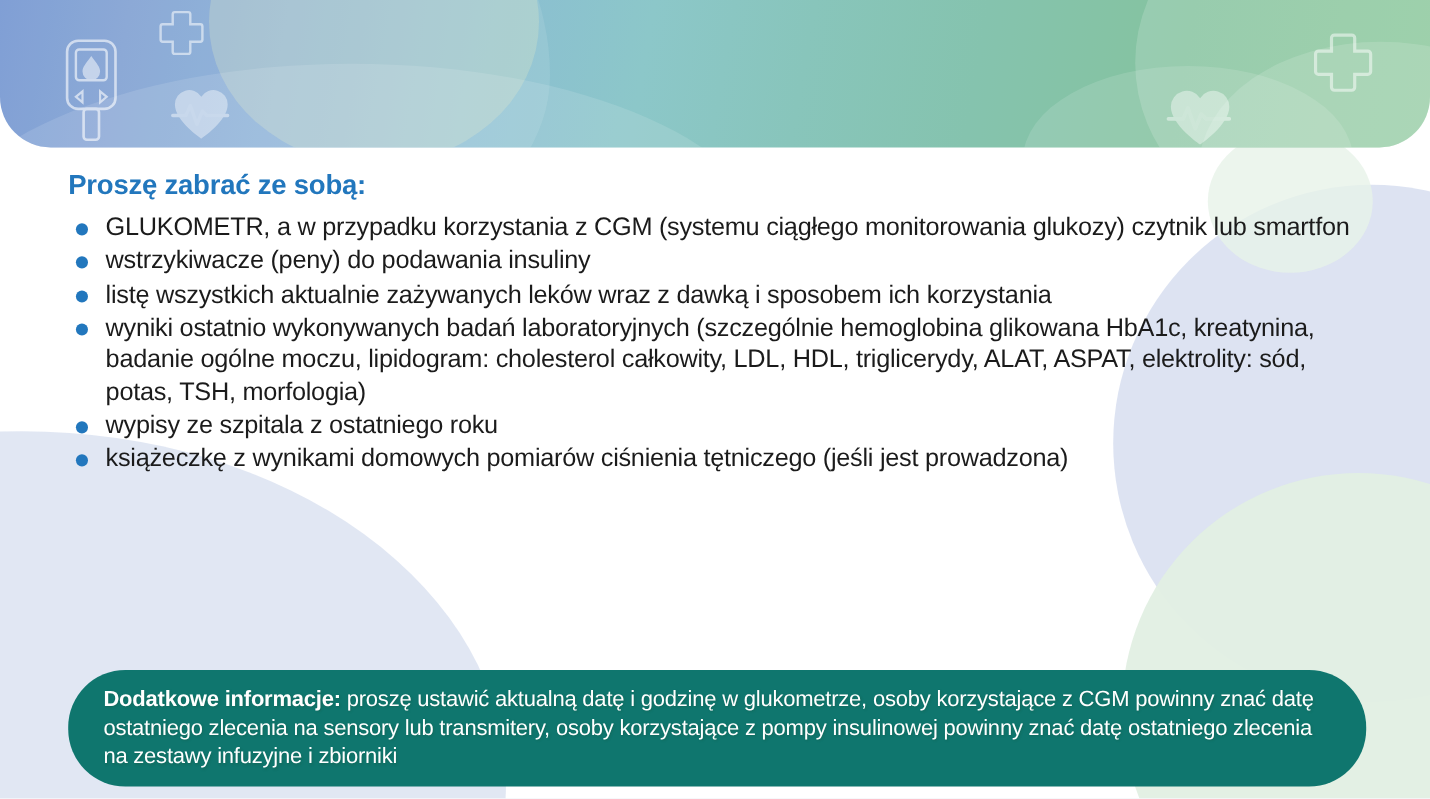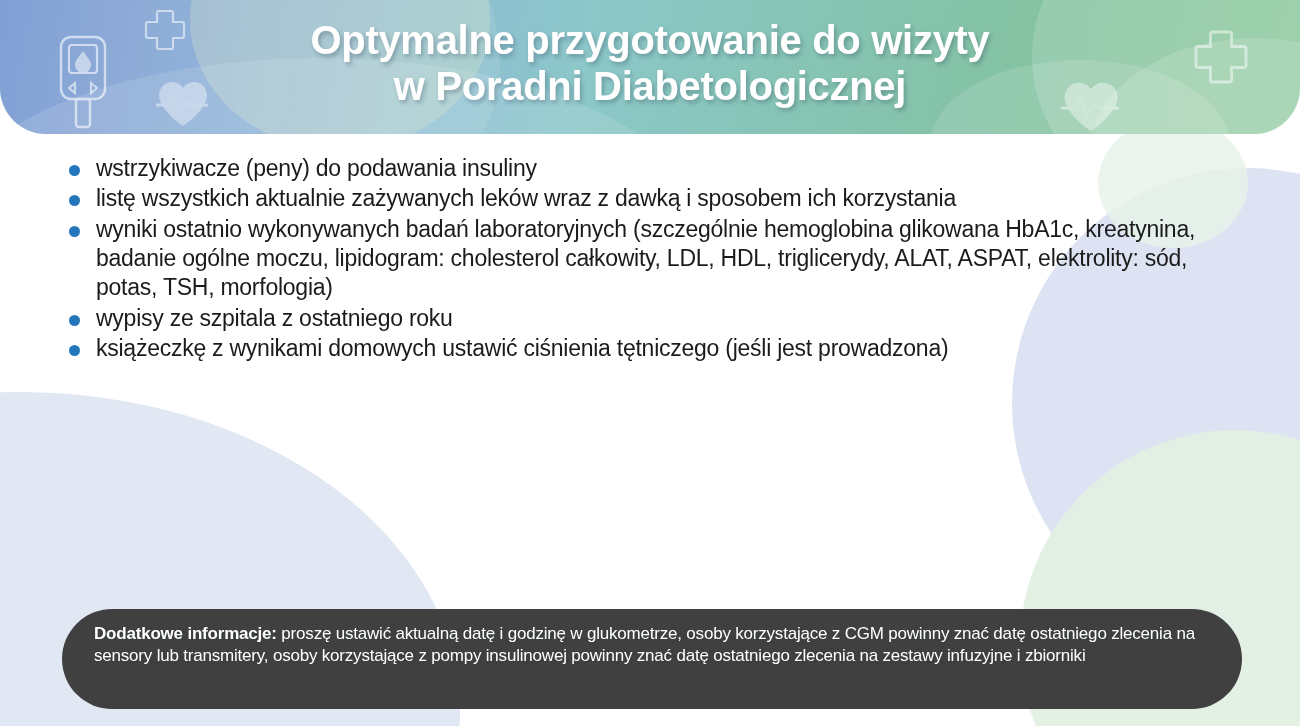--- a/index.html
+++ b/index.html
@@ -224,25 +224,25 @@
   }
 
   
   .footer-note {
     position: absolute;
     left: 62px;
     top: 609px;
     width: 1180px;
     min-height: 100px;
     border-radius: 52px;
-    background: #404040;
+    background: #0f766e;
     color: #ffffff;
     padding: 14px 34px 14px 32px;
     z-index: 4;
-    font-size: 17px;
+    font-size: 20px;
     line-height: 1.30;
     letter-spacing: -0.2px;
     text-shadow: 1px 1px 2px rgba(30,70,40,0.25);
   }
   .footer-note b { font-weight: bold; }
 </style>
 </head>
 <body>
 
 <div class="poster">
@@ -285,34 +285,32 @@
       <svg class="hdr-icon icon-cross-right" width="58" height="58" viewBox="0 0 44 44">
         <path d="M16 3 h12 a2 2 0 0 1 2 2 v9 h9 a2 2 0 0 1 2 2 v12 a2 2 0 0 1 -2 2 h-9 v9 a2 2 0 0 1 -2 2 h-12 a2 2 0 0 1 -2 -2 v-9 h-9 a2 2 0 0 1 -2 -2 v-12 a2 2 0 0 1 2 -2 h9 v-9 a2 2 0 0 1 2 -2 z" fill="none" stroke="#ffffff" stroke-width="2.2"></path>
       </svg>
 
       <svg class="hdr-icon icon-heart-right" width="62" height="58" viewBox="0 0 56 52">
         <path d="M28 48 C28 48, 4 32, 4 17 A13 13 0 0 1 28 10 A13 13 0 0 1 52 17 C52 32, 28 48, 28 48 z" fill="#ffffff" opacity="0.9"></path>
         <path d="M2 27 h12 l4 -9 l6 17 l5 -12 l4 4 h19" fill="none" stroke="#ffffff" stroke-width="3" stroke-linejoin="round" stroke-linecap="round"></path>
       </svg>
     </div>
 
-    <h1 class="header-title">
-      <span class="line">Optymalne przygotowanie do wizyty</span>
-      <span class="line">w Poradni Diabetologicznej</span>
-    </h1>
   </header>
 
   <main class="content">
+    <h2 class="section-heading">Proszę zabrać ze sobą:</h2>
 
     <ul class="bullet-list">
+      <li class="bullet-item">GLUKOMETR, a w przypadku korzystania z CGM (systemu ciągłego monitorowania glukozy) czytnik lub smartfon</li>
       <li class="bullet-item">wstrzykiwacze (peny) do podawania insuliny</li>
       <li class="bullet-item">listę wszystkich aktualnie zażywanych leków wraz z dawką i sposobem ich korzystania</li>
       <li class="bullet-item">wyniki ostatnio wykonywanych badań laboratoryjnych (szczególnie hemoglobina glikowana HbA1c, kreatynina, badanie ogólne moczu, lipidogram: cholesterol całkowity, LDL, HDL, triglicerydy, ALAT, ASPAT, elektrolity: sód, potas, TSH, morfologia)</li>
       <li class="bullet-item">wypisy ze szpitala z ostatniego roku</li>
-      <li class="bullet-item">książeczkę z wynikami domowych ustawić ciśnienia tętniczego (jeśli jest prowadzona)</li>
+      <li class="bullet-item">książeczkę z wynikami domowych pomiarów ciśnienia tętniczego (jeśli jest prowadzona)</li>
     </ul>
   </main>
 
   <aside class="footer-note">
     <b>Dodatkowe informacje:</b><span> proszę ustawić aktualną datę i godzinę w glukometrze, osoby korzystające z CGM powinny znać datę ostatniego zlecenia na sensory lub transmitery, osoby korzystające z pompy insulinowej powinny znać datę ostatniego zlecenia na zestawy infuzyjne i zbiorniki</span>
   </aside>
 
 </div>
 
 </body></html>

